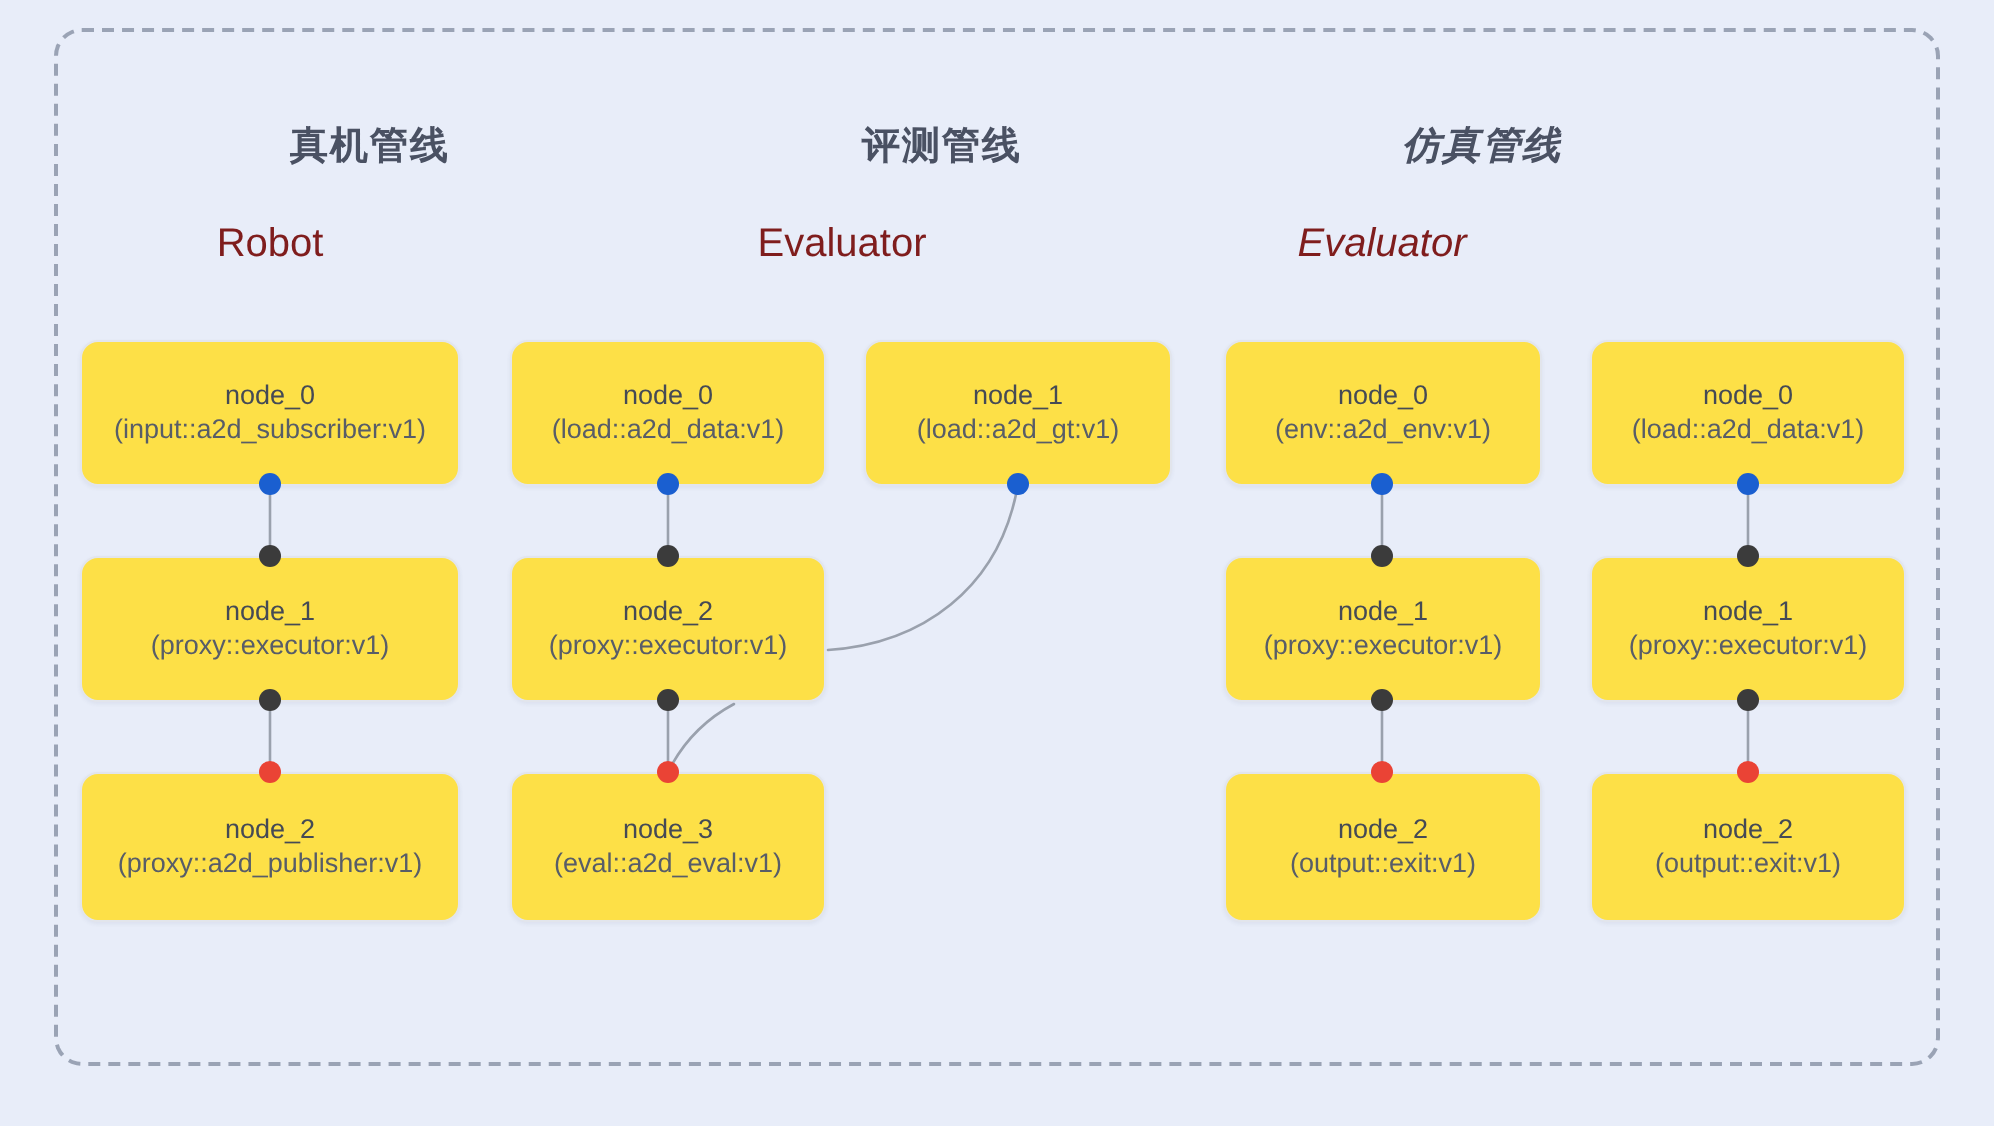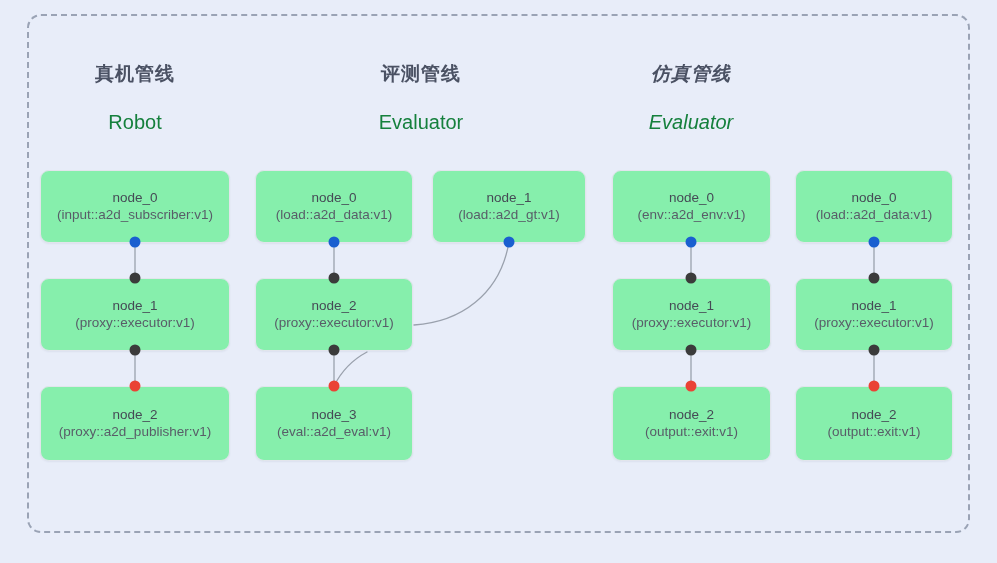--- a/index.html
+++ b/index.html
@@ -51,35 +51,36 @@
     text-align: center;
     pointer-events: none;
   }
   .col-title-cn {
     font-size: 19px;
     font-weight: bold;
     color: #4a5163;
     letter-spacing: 1px;
     line-height: 1;
     white-space: nowrap;
+    text-align: right;
   }
   .col-title-en {
     margin-top: 29px;
     font-size: 20px;
     font-weight: normal;
-    color: #15803d;
+    color: #7f1d1d;
     line-height: 1;
     white-space: nowrap;
   }
 
   
   .node {
     position: absolute;
     box-sizing: border-box;
-    background: #86efac;
+    background: #fde047;
     border: 1px solid #e2e5ec;
     border-radius: 9px;
     box-shadow: 0 1px 2px rgba(60, 70, 95, 0.07);
     display: flex;
     flex-direction: column;
     align-items: center;
     justify-content: center;
     text-align: center;
   }
   .node-title {

